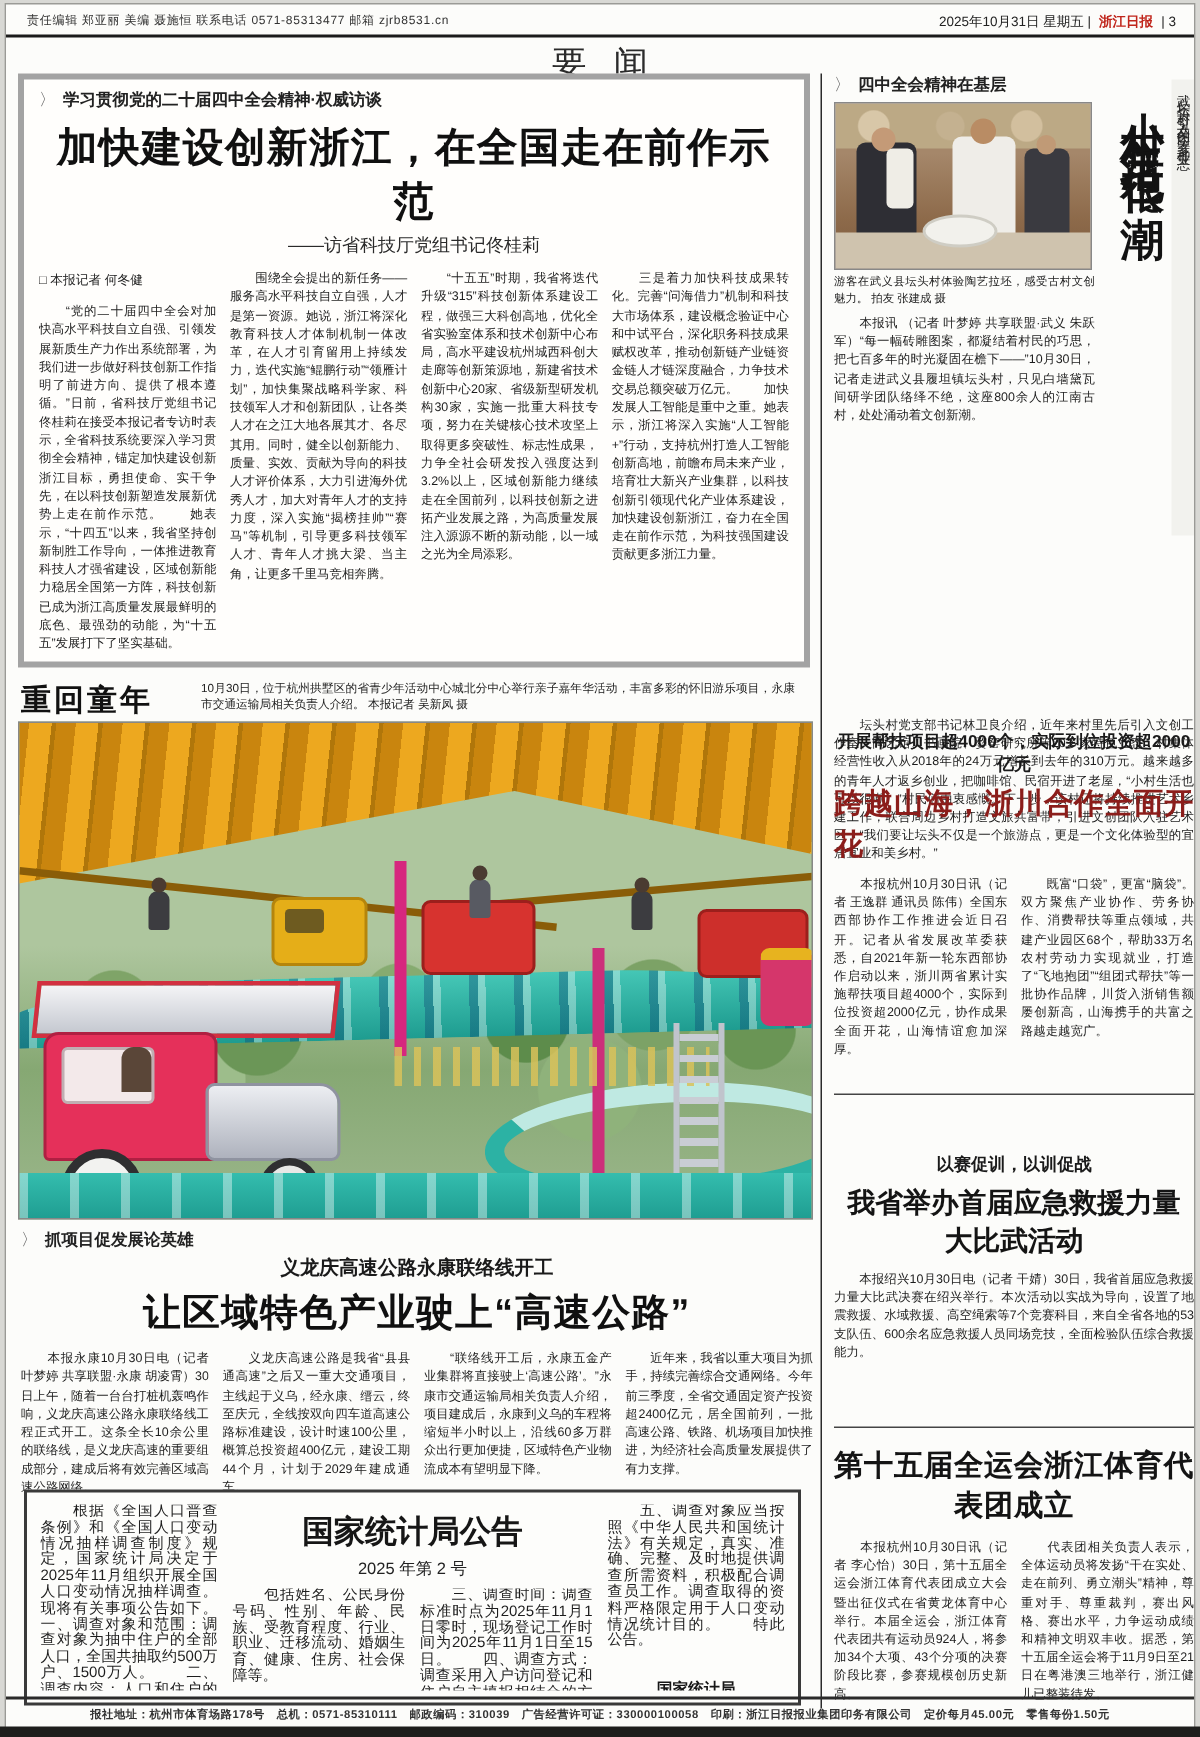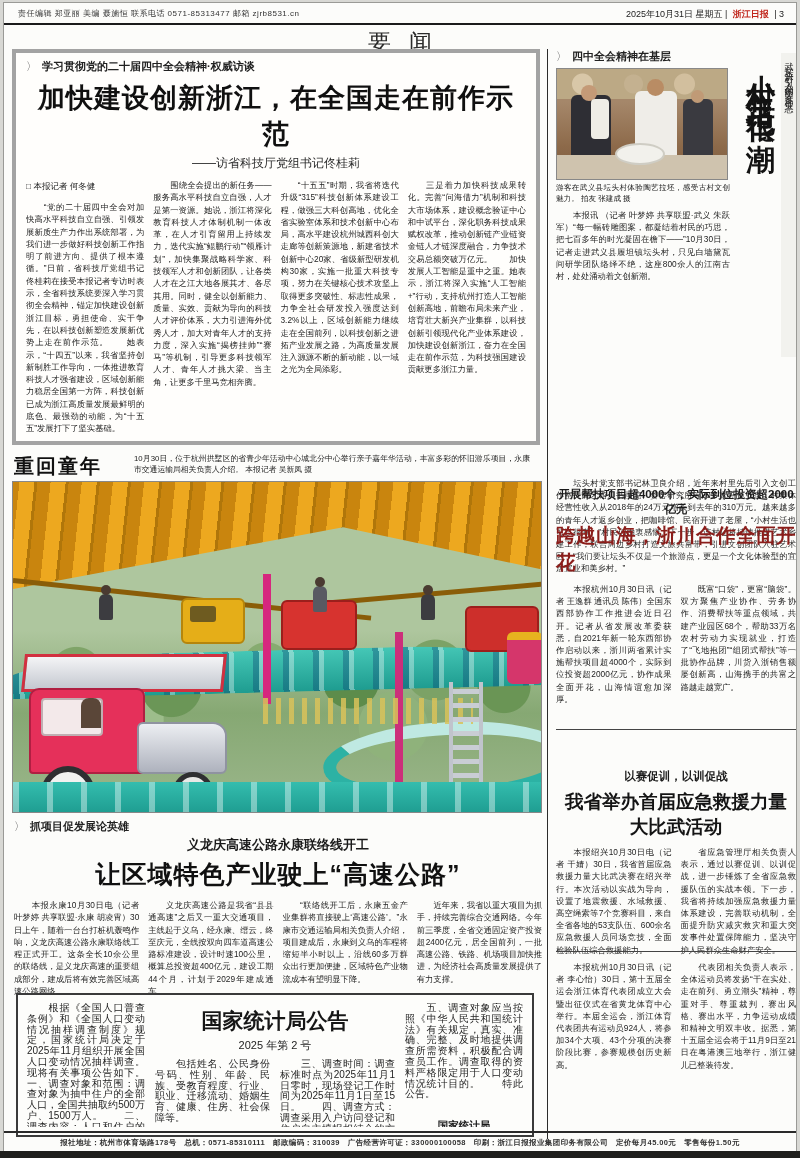--- a/index.html
+++ b/index.html
@@ -267,27 +267,27 @@
     </div>
   </div>
 
   <div class="rc-rule ruleB"></div>
 
   <div class="rc artC" style="position:absolute;">
     <div class="rc-eyebrow">以赛促训，以训促战</div>
     <div class="artC-headline">我省举办首届应急救援力量大比武活动</div>
     <div class="twocol">
       <div class="bodytext">　　本报绍兴10月30日电（记者 干婧）30日，我省首届应急救援力量大比武决赛在绍兴举行。本次活动以实战为导向，设置了地震救援、水域救援、高空绳索等7个竞赛科目，来自全省各地的53支队伍、600余名应急救援人员同场竞技，全面检验队伍综合救援能力。</div>
-      <div class="bodytext">　　省应急管理厅相关负责人表示，通过以赛促训、以训促战，进一步锤炼了全省应急救援队伍的实战本领。下一步，我省将持续加强应急救援力量体系建设，完善联动机制，全面提升防灾减灾救灾和重大突发事件处置保障能力，坚决守护人民群众生命财产安全。</div>
     </div>
   </div>
 
   <div class="rc-rule ruleC"></div>
 
   <div class="rc artD" style="position:absolute;">
+    <div class="artD-headline">第十五届全运会浙江体育代表团成立</div>
     <div class="twocol">
       <div class="bodytext">　　本报杭州10月30日讯（记者 李心怡）30日，第十五届全运会浙江体育代表团成立大会暨出征仪式在省黄龙体育中心举行。本届全运会，浙江体育代表团共有运动员924人，将参加34个大项、43个分项的决赛阶段比赛，参赛规模创历史新高。</div>
       <div class="bodytext">　　代表团相关负责人表示，全体运动员将发扬“干在实处、走在前列、勇立潮头”精神，尊重对手、尊重裁判，赛出风格、赛出水平，力争运动成绩和精神文明双丰收。据悉，第十五届全运会将于11月9日至21日在粤港澳三地举行，浙江健儿已整装待发。</div>
     </div>
   </div>
 
   <div class="ftr">
     <div class="ftr-text">报社地址：杭州市体育场路178号　总机：0571-85310111　邮政编码：310039　广告经营许可证：330000100058　印刷：浙江日报报业集团印务有限公司　定价每月45.00元　零售每份1.50元</div>
   </div>
 </div>

